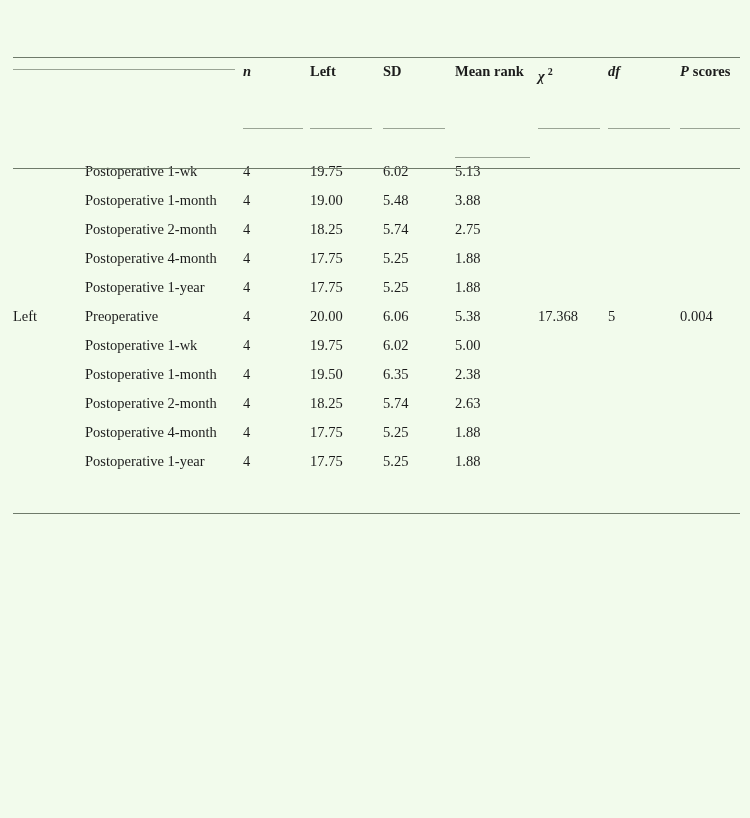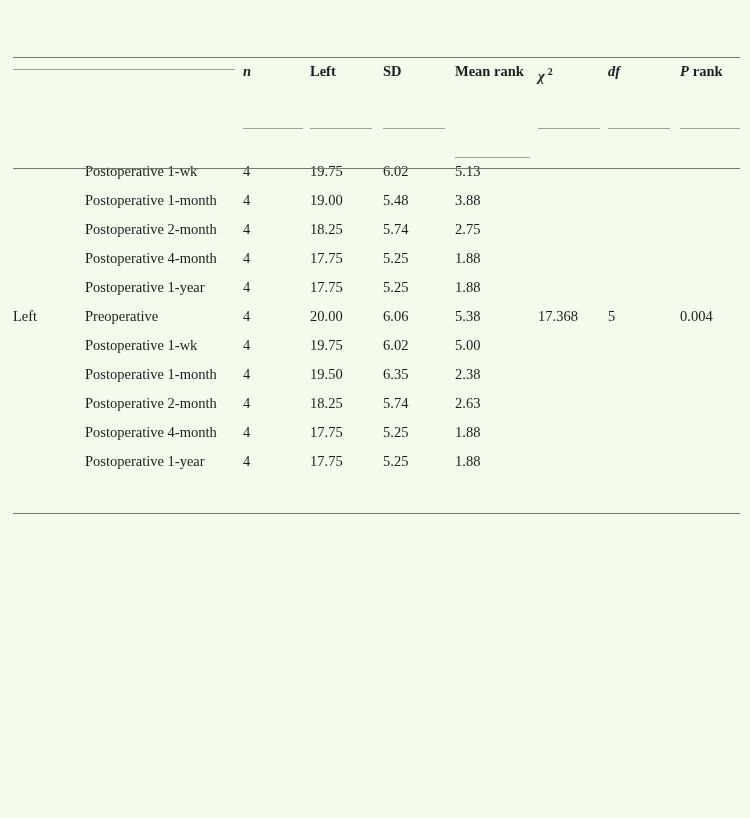--- a/index.html
+++ b/index.html
@@ -177,21 +177,21 @@
           <th class="c-rank">
             <span>Mean rank</span>
           </th>
           <th class="c-chi">
             <span class="ital">χ</span><span class="sup">2</span>
           </th>
           <th class="c-df">
             <span class="ital">df</span>
           </th>
           <th class="c-p">
-            <span class="ital">P</span><span class="pword">rank</span>
+            <span class="ital">P</span><span class="pword">scores</span>
           </th>
         </tr>
       </thead>
       <tbody id="tbody">
           <tr>
             <td class="c-group"></td>
             <td class="c-label">
               <span class="rowlabel-wrap">Postoperative 1-wk</span>
             </td>
             <td class="c-n">4</td>

